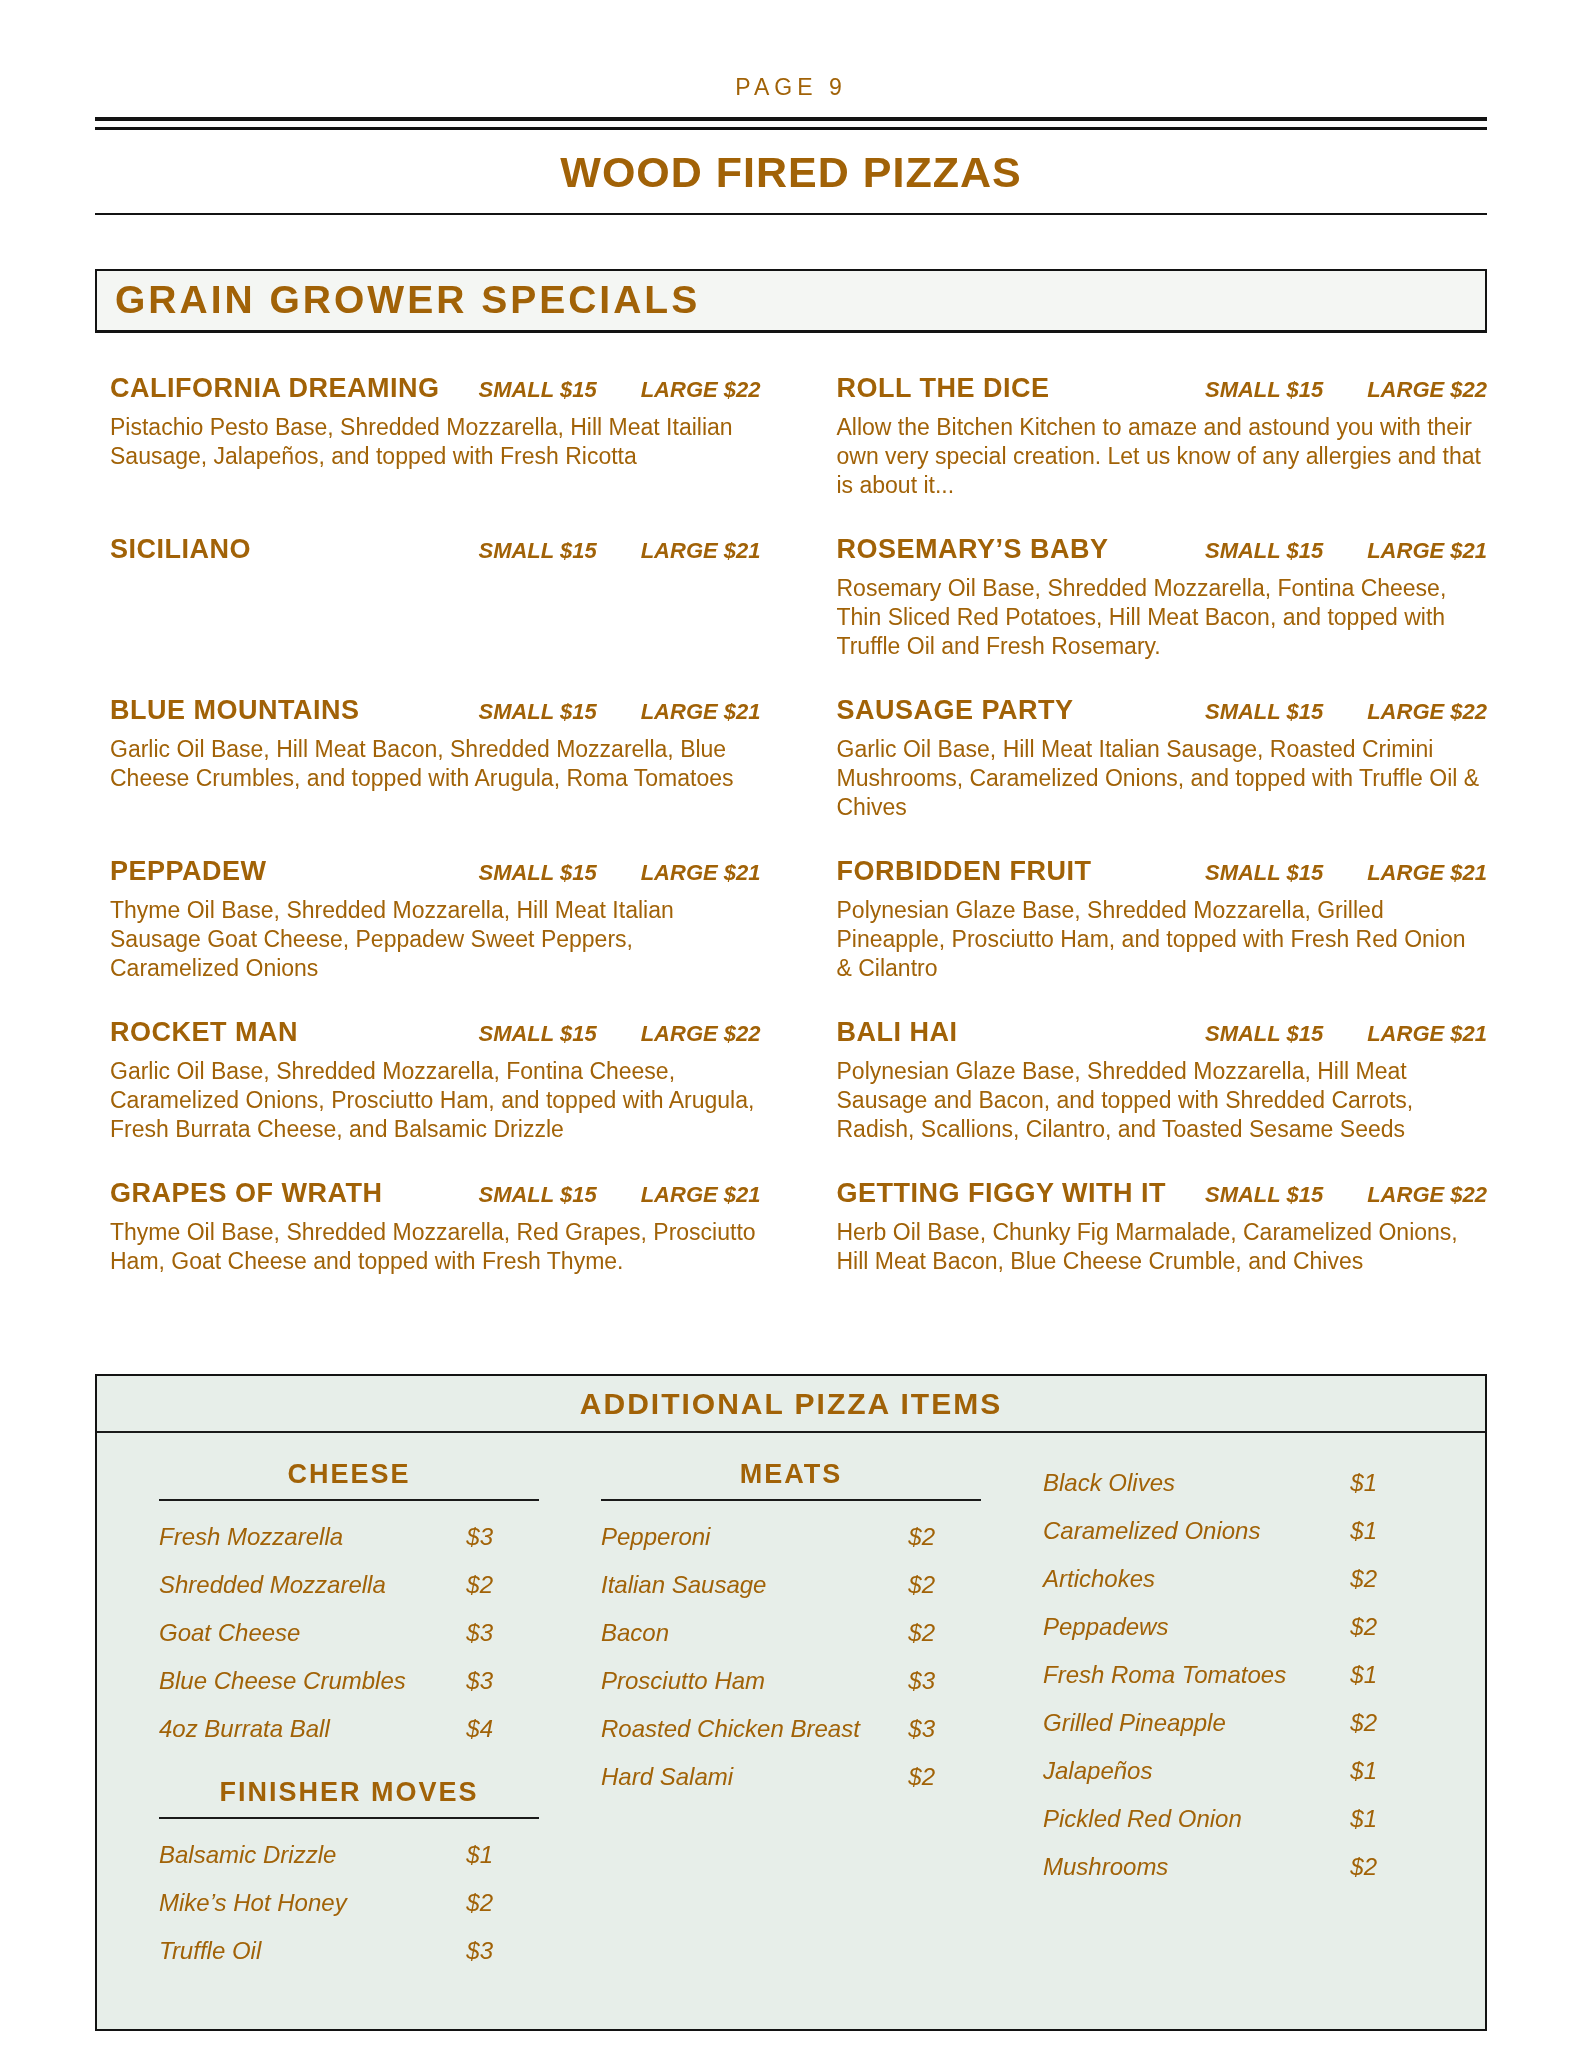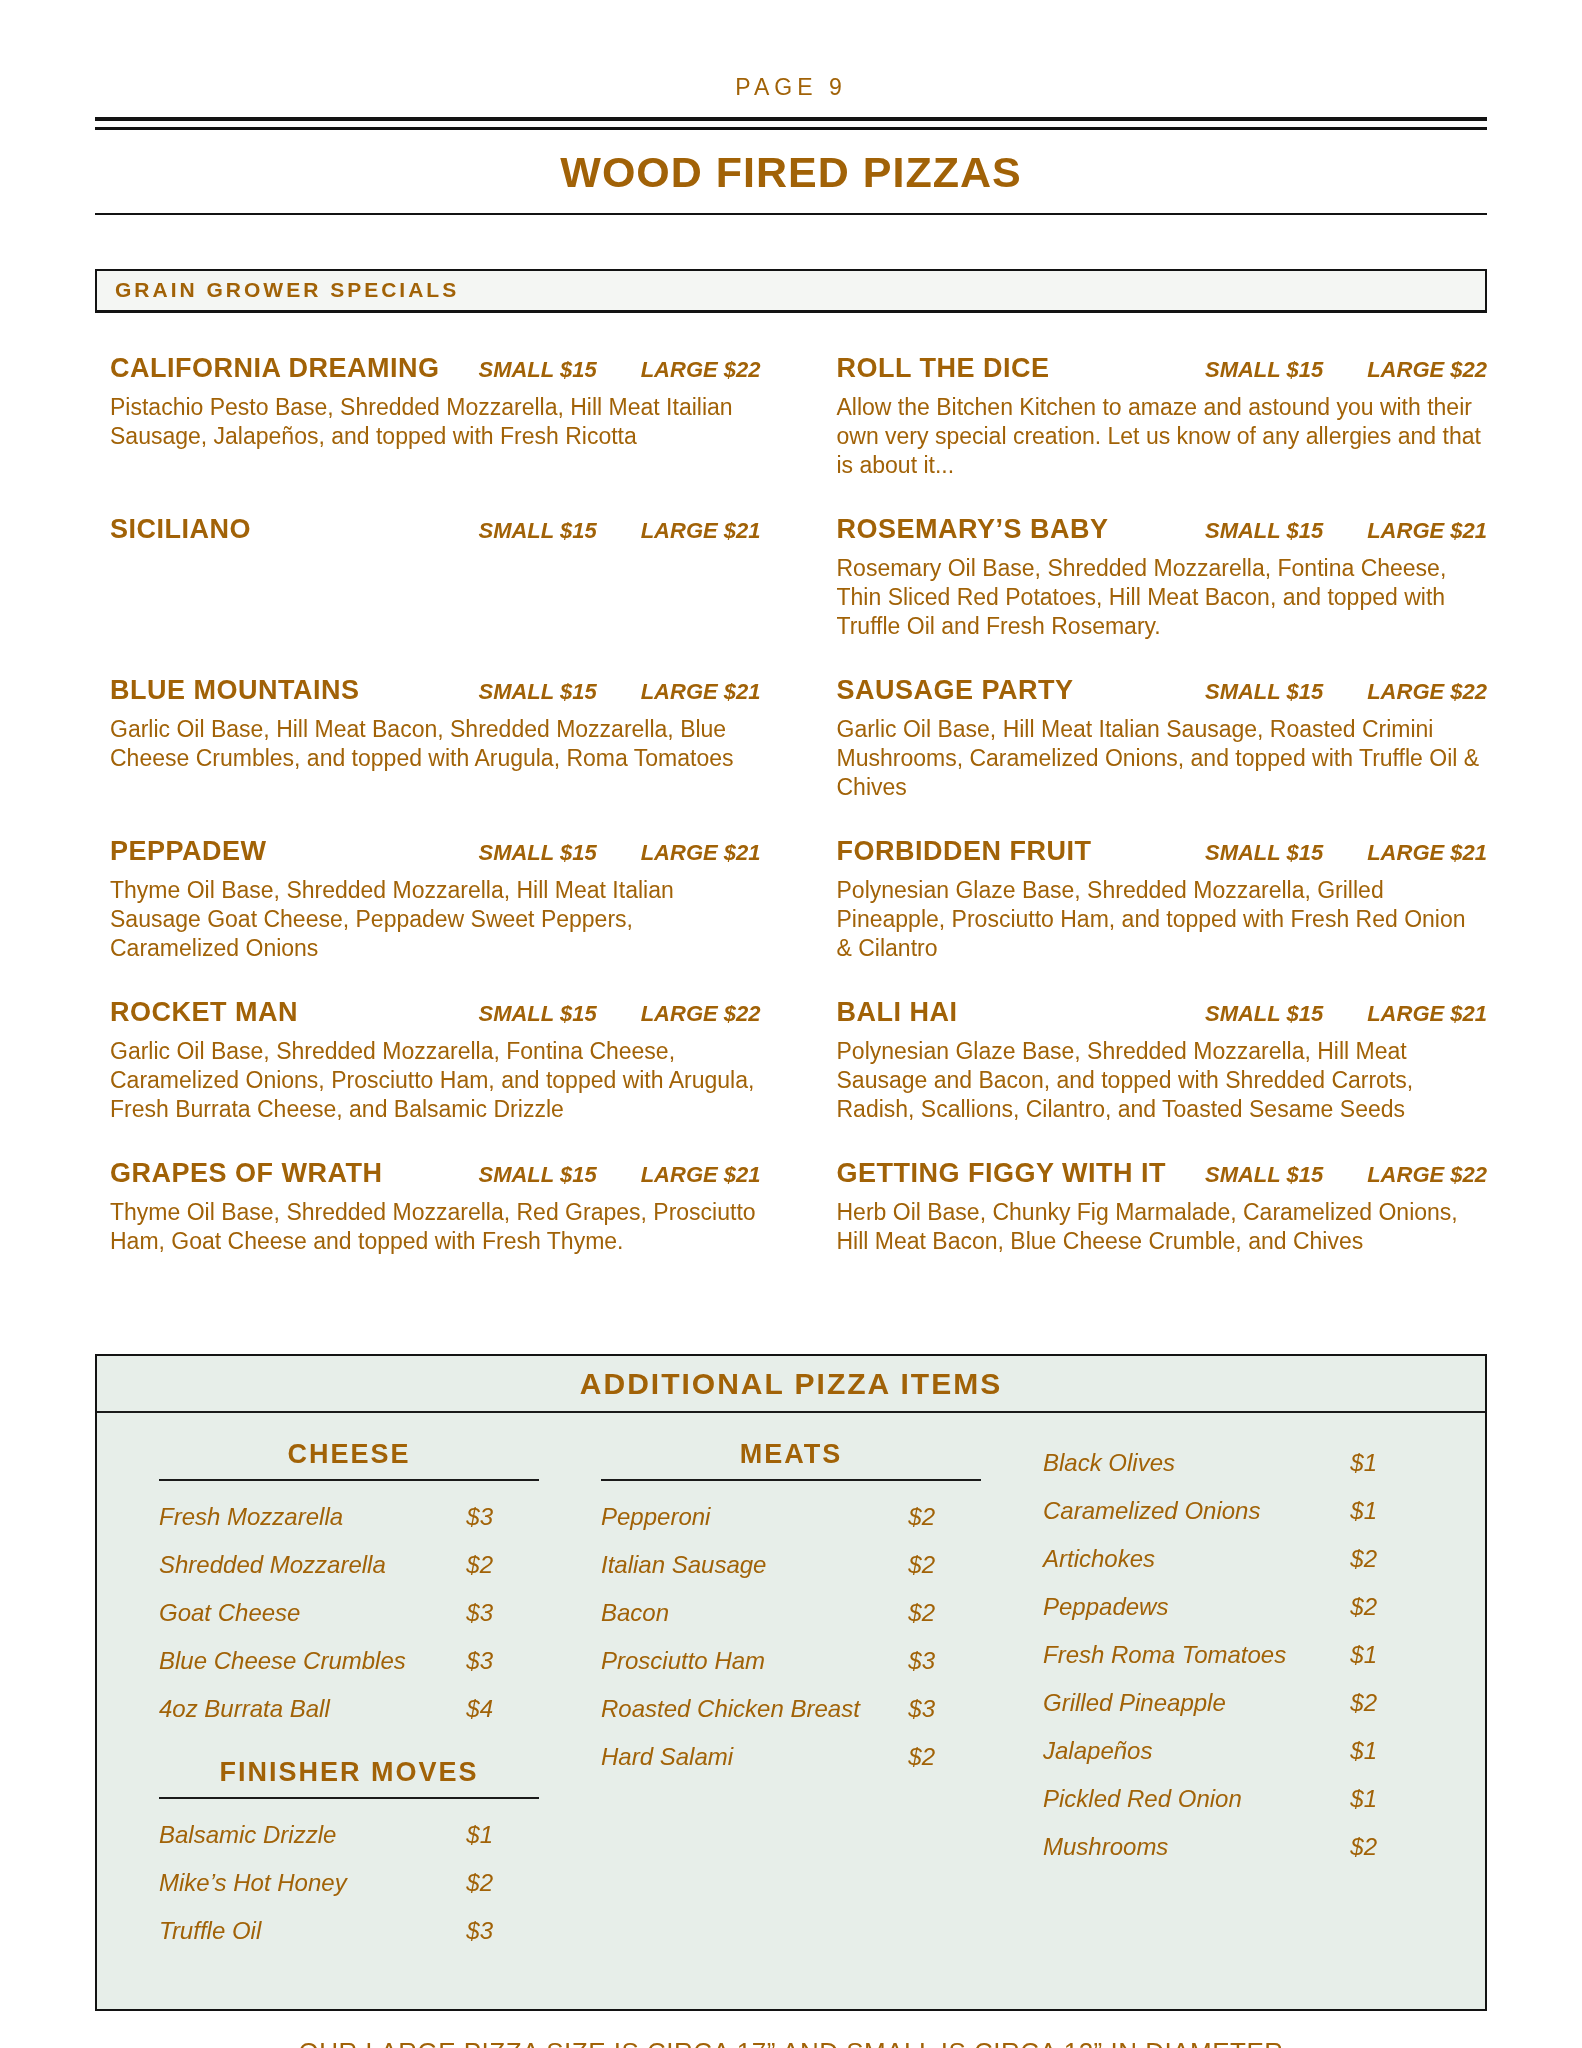--- a/index.html
+++ b/index.html
@@ -11,21 +11,21 @@
   }
   
   .page-label{text-align:center;font-size:23px;letter-spacing:5px;font-weight:400;}
   .double-rule{margin-top:16px;height:6px;border-top:4px solid #131313;border-bottom:3px solid #131313;}
   .page-title{margin-top:18px;text-align:center;font-size:43px;font-weight:800;letter-spacing:1px;}
   .thin-rule{margin-top:16px;border-top:2px solid #131313;}
   
   .specials-header{
     margin-top:54px;border:2px solid #131313;border-bottom-width:3px;
     background:#f4f6f3;padding:7px 18px 8px 18px;
-    font-size:21px;font-weight:800;letter-spacing:3px;
+    font-size:39px;font-weight:800;letter-spacing:3px;
   }
   .items-grid{
     margin-top:40px;padding-left:15px;
     display:grid;grid-template-columns:1fr 1fr;column-gap:76px;row-gap:0;
   }
   .item{margin-bottom:34px;}
   .item-head{display:flex;align-items:baseline;}
   .item-name{font-size:27px;font-weight:800;letter-spacing:0.5px;white-space:nowrap;}
   .item-prices{margin-left:auto;display:flex;gap:44px;font-size:22px;font-weight:700;font-style:italic;white-space:nowrap;padding-left:20px;text-align:right;}
   .item-desc{margin-top:9px;font-size:23px;line-height:29px;font-weight:400;}

